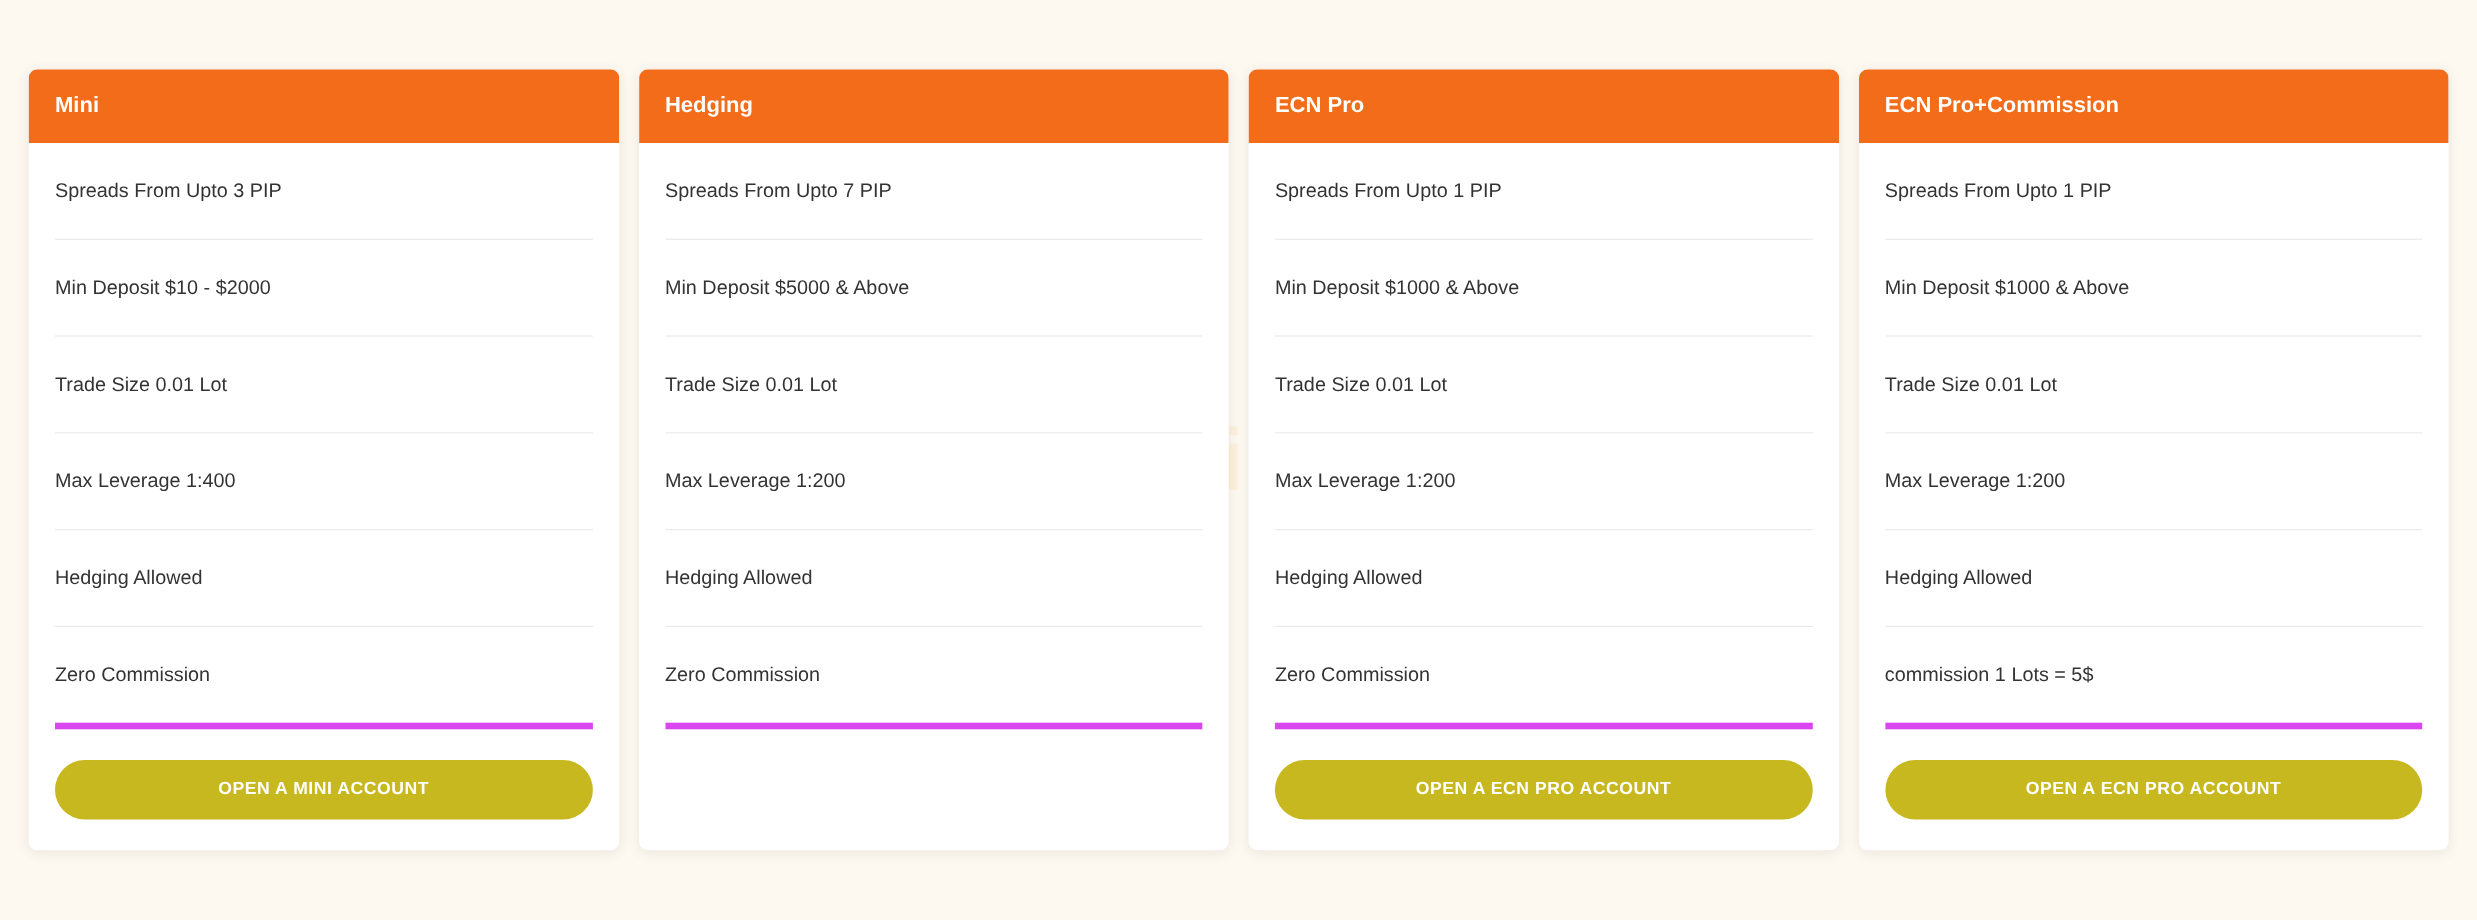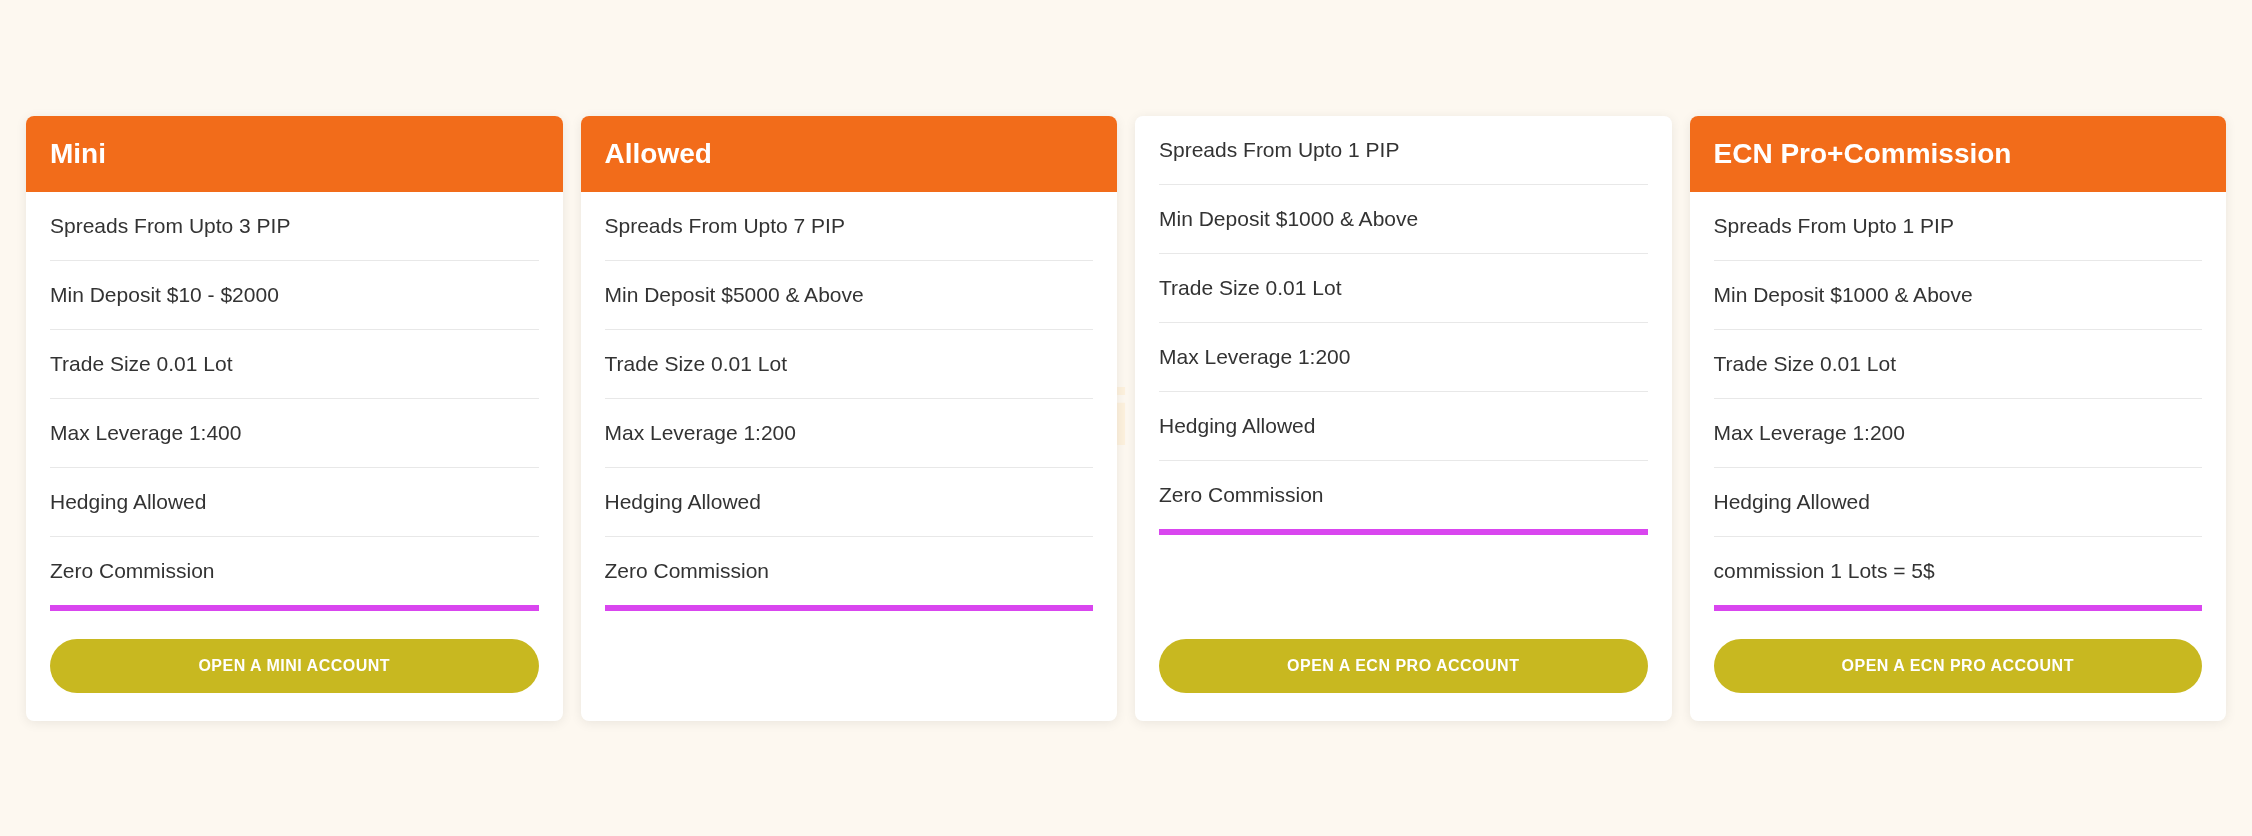--- a/index.html
+++ b/index.html
@@ -52,33 +52,33 @@
       flex-direction: column;
     }
 
     .card-header {
       background-color: #f26c1a;
       padding: 22px 24px;
     }
 
     .card-header h2 {
       color: #ffffff;
-      font-size: 28px;
+      font-size: 20px;
       font-weight: 600;
     }
 
     .card-body {
       padding: 0 24px;
       flex: 1;
     }
 
     .feature-item {
-      padding: 22px 0;
+      padding: 33px 0;
       border-bottom: 1px solid #e8e8e8;
-      font-size: 21px;
+      font-size: 18px;
       color: #333333;
     }
 
     .feature-item:last-child {
       border-bottom: 6px solid #d946ef;
     }
 
     .card-footer {
       padding: 28px 24px;
       display: flex;
@@ -117,32 +117,35 @@
         <div class="feature-item">Max Leverage 1:400</div>
         <div class="feature-item">Hedging Allowed</div>
         <div class="feature-item">Zero Commission</div>
       </div>
       <div class="card-footer">
         <button class="cta-button">OPEN A MINI ACCOUNT</button>
       </div>
     </div>
     <div class="card">
       <div class="card-header">
-        <h2>Allowed</h2>
+        <h2>Hedging</h2>
       </div>
       <div class="card-body">
         <div class="feature-item">Spreads From Upto 7 PIP</div>
         <div class="feature-item">Min Deposit $5000 &amp; Above</div>
         <div class="feature-item">Trade Size 0.01 Lot</div>
         <div class="feature-item">Max Leverage 1:200</div>
         <div class="feature-item">Hedging Allowed</div>
         <div class="feature-item">Zero Commission</div>
       </div>
     </div>
     <div class="card">
+      <div class="card-header">
+        <h2>ECN Pro</h2>
+      </div>
       <div class="card-body">
         <div class="feature-item">Spreads From Upto 1 PIP</div>
         <div class="feature-item">Min Deposit $1000 &amp; Above</div>
         <div class="feature-item">Trade Size 0.01 Lot</div>
         <div class="feature-item">Max Leverage 1:200</div>
         <div class="feature-item">Hedging Allowed</div>
         <div class="feature-item">Zero Commission</div>
       </div>
       <div class="card-footer">
         <button class="cta-button">OPEN A ECN PRO ACCOUNT</button>

